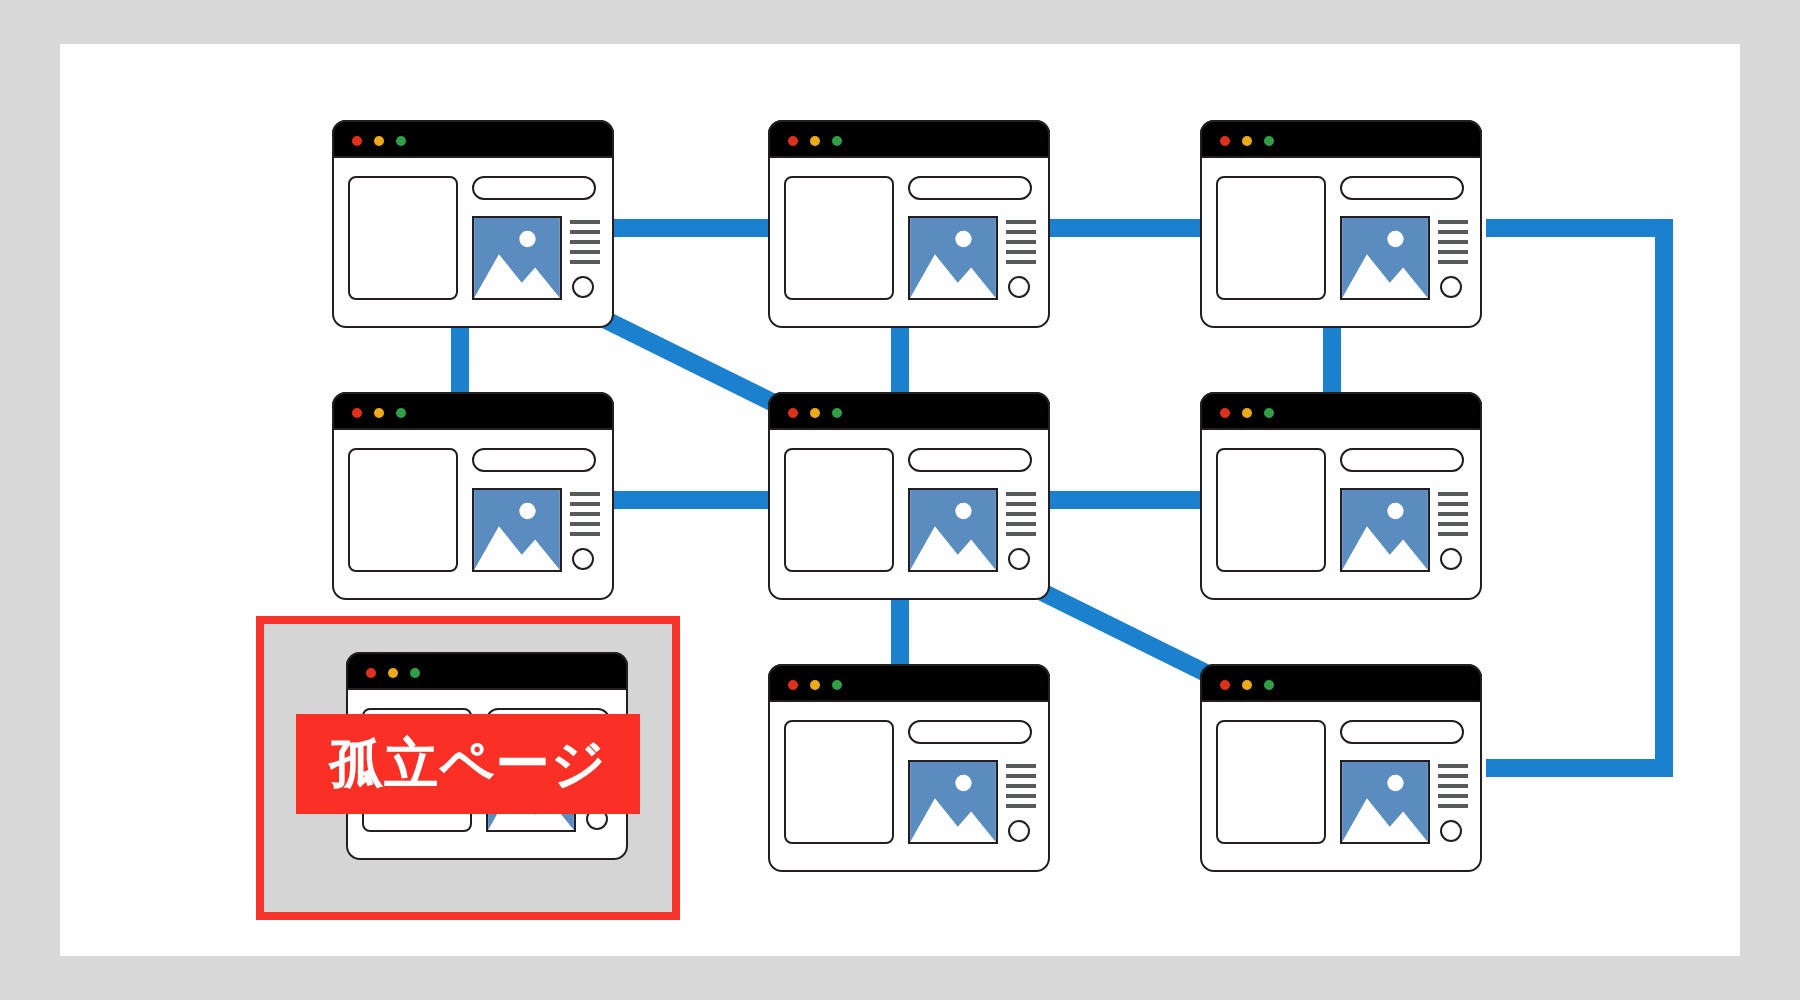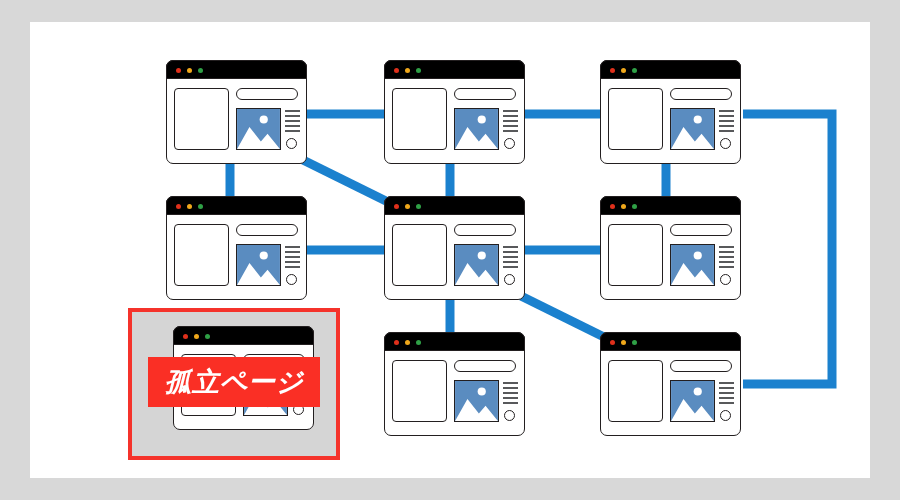--- a/index.html
+++ b/index.html
@@ -21,21 +21,20 @@
     width: 840px;
     height: 456px;
     background: #ffffff;
   }
   .canvas {
     position: absolute;
     left: 0;
     top: 0;
     width: 900px;
     height: 500px;
-    font-style: italic;
   }
   .edges {
     position: absolute;
     left: 0;
     top: 0;
     width: 900px;
     height: 500px;
     pointer-events: none;
   }
   .win {

